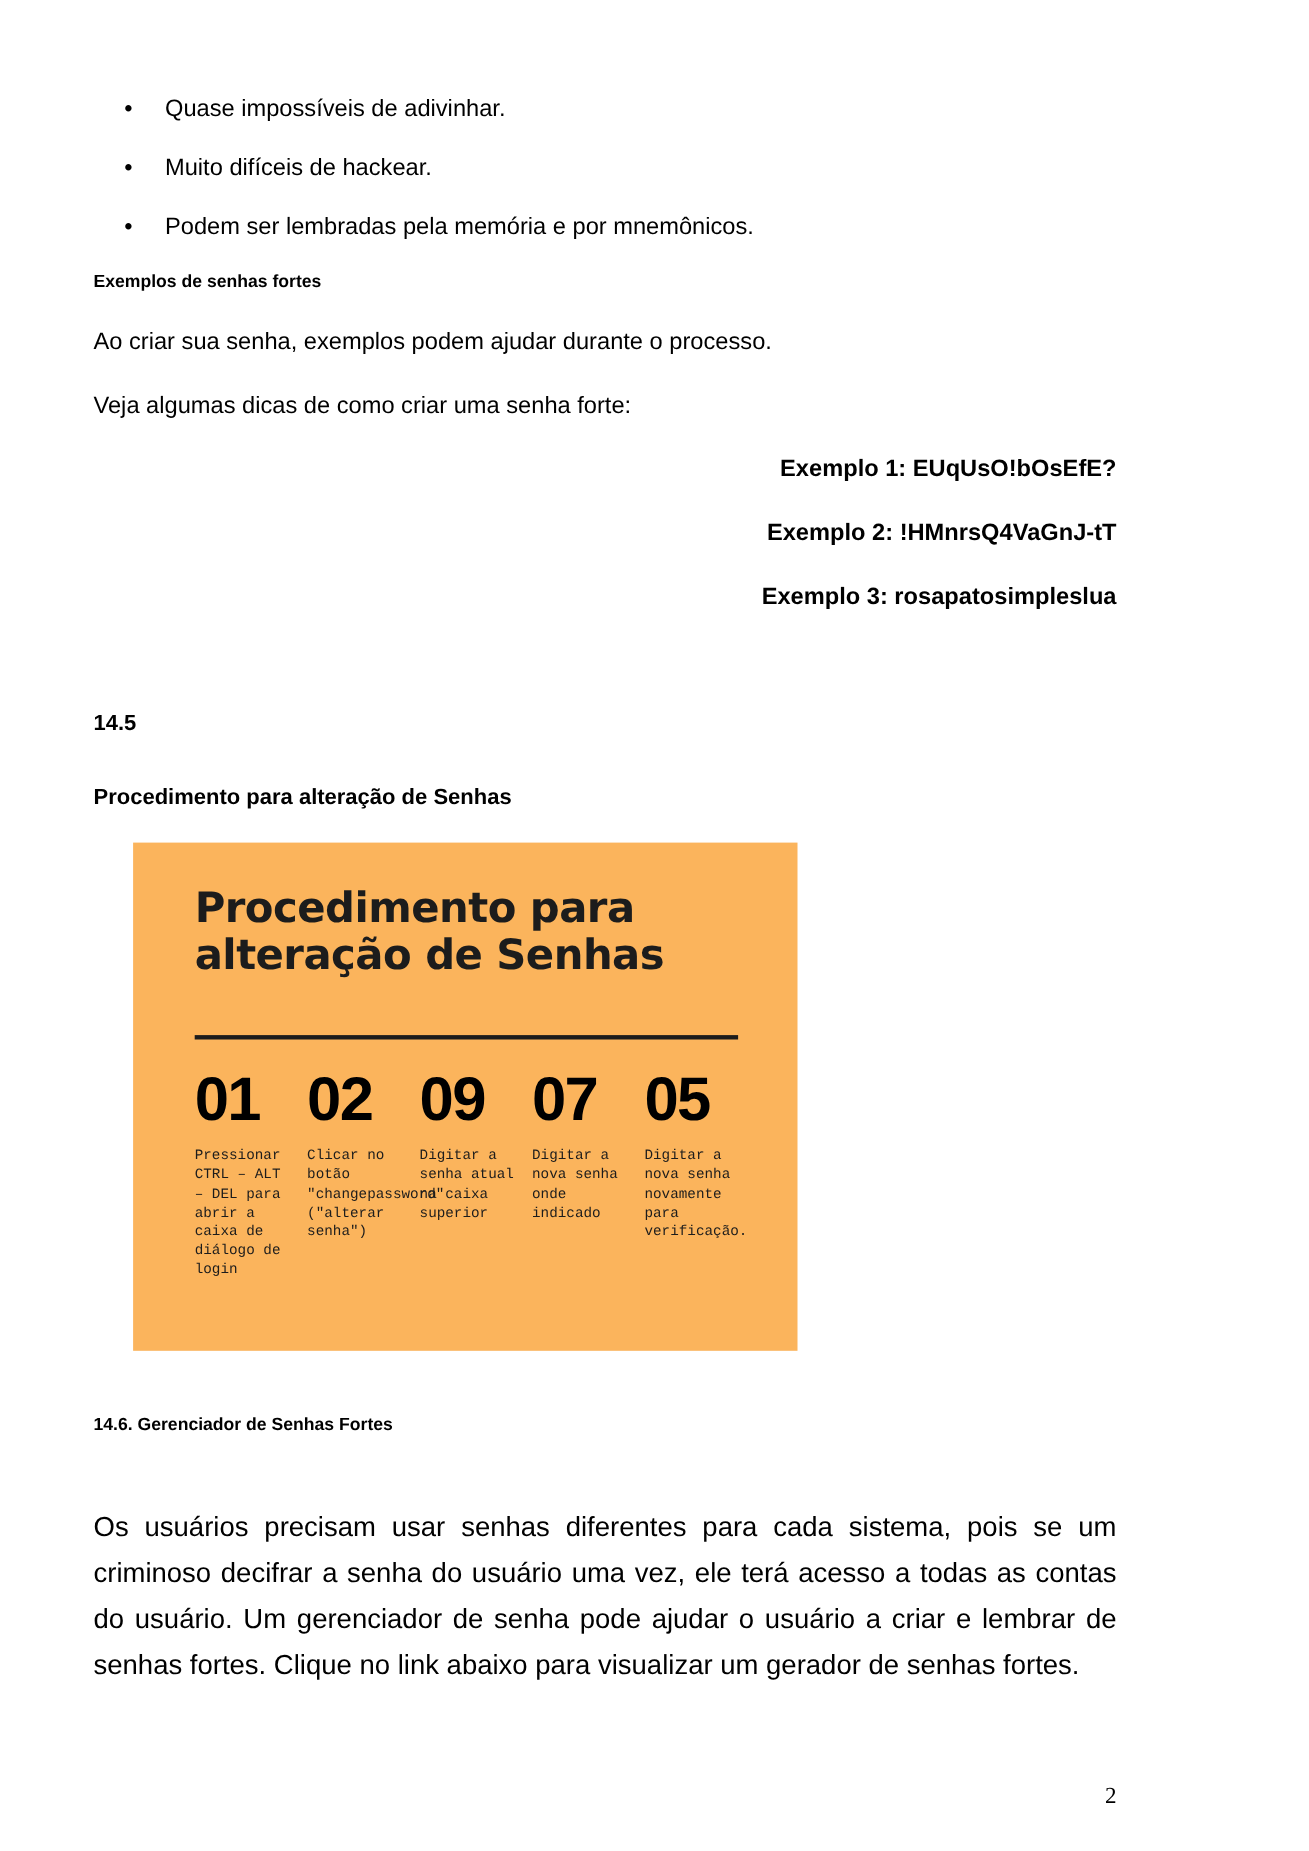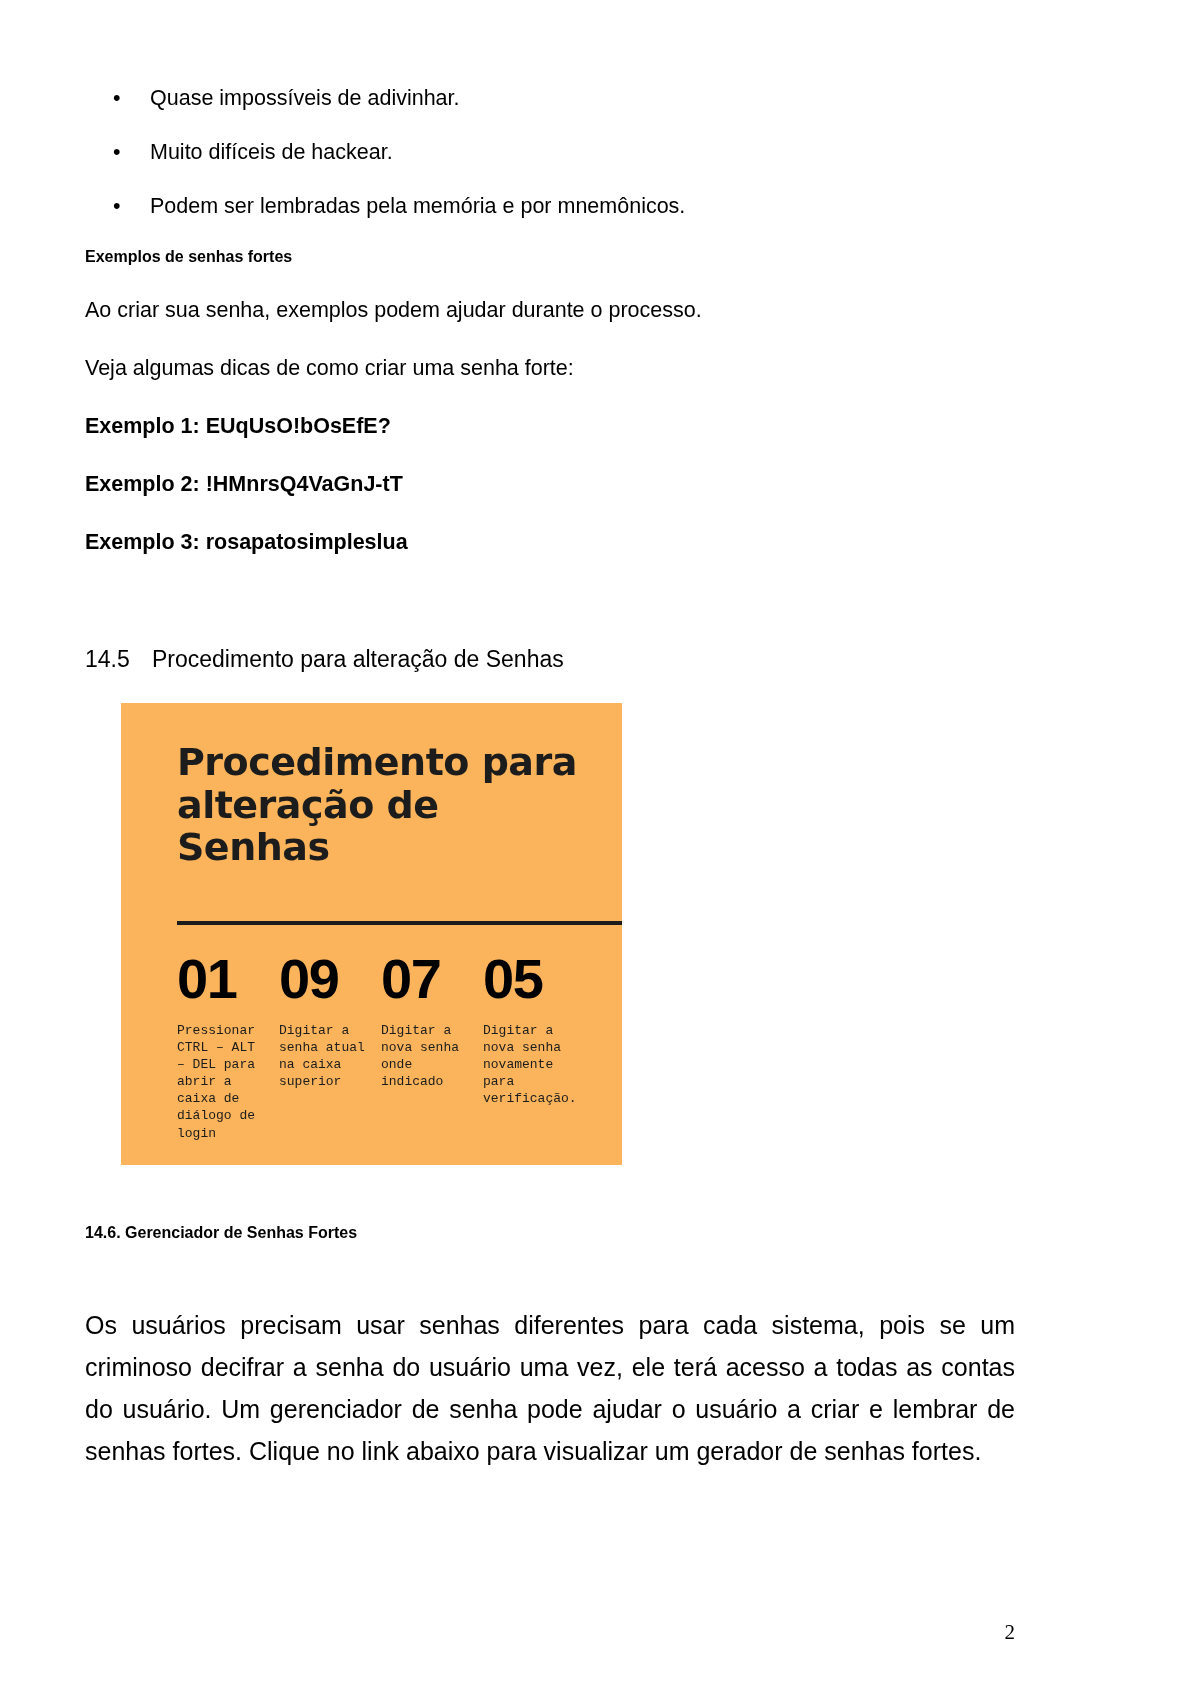--- a/index.html
+++ b/index.html
@@ -47,47 +47,49 @@
     line-height: 1.25;
   }
 
   p.body {
     font-size: 21.5px;
     line-height: 1.3;
     margin: 0 0 30px 0;
   }
   p.bold {
     font-weight: bold;
+    text-align: right;
   }
   .h-bold {
     font-size: 16px;
     font-weight: bold;
     margin: 0 0 30px 0;
     line-height: 1.3;
   }
   .section-head {
-    font-size: 23px;
-    font-weight: normal;
+    font-size: 20px;
+    font-weight: bold;
     margin: 0 0 28px 0;
     line-height: 1.3;
     display: flex;
+    flex-direction: column;
   }
   .section-head .num {
     width: 67px;
     flex: 0 0 67px;
   }
   .spacer-lg { height: 58px; }
   .spacer-md { height: 30px; }
 
   
   .info-wrap {
     margin: 0 0 0 36px;
   }
   .infographic {
-    width: 501px;
+    width: 604px;
     height: 462px;
     background: #FBB košt;
     background: #FBB45C;
     position: relative;
     box-sizing: border-box;
     padding: 38px 42px 16px 56px;
     overflow: hidden;
   }
   .info-title {
     font-family: "DejaVu Sans", sans-serif;
@@ -187,20 +189,24 @@
           <div>Procedimento para</div>
           <div>alteração de Senhas</div>
         </div>
         <div class="info-rule"></div>
         <div class="steps">
           <div class="step">
             <div class="step-num">01</div>
             <div class="step-text">Pressionar CTRL – ALT – DEL para abrir a caixa de diálogo de login</div>
           </div>
           <div class="step">
+            <div class="step-num">02</div>
+            <div class="step-text">Clicar no botão "changepassword" ("alterar senha")</div>
+          </div>
+          <div class="step">
             <div class="step-num">09</div>
             <div class="step-text">Digitar a senha atual na caixa superior</div>
           </div>
           <div class="step">
             <div class="step-num">07</div>
             <div class="step-text">Digitar a nova senha onde indicado</div>
           </div>
           <div class="step">
             <div class="step-num">05</div>
             <div class="step-text">Digitar a nova senha novamente para verificação.</div>

